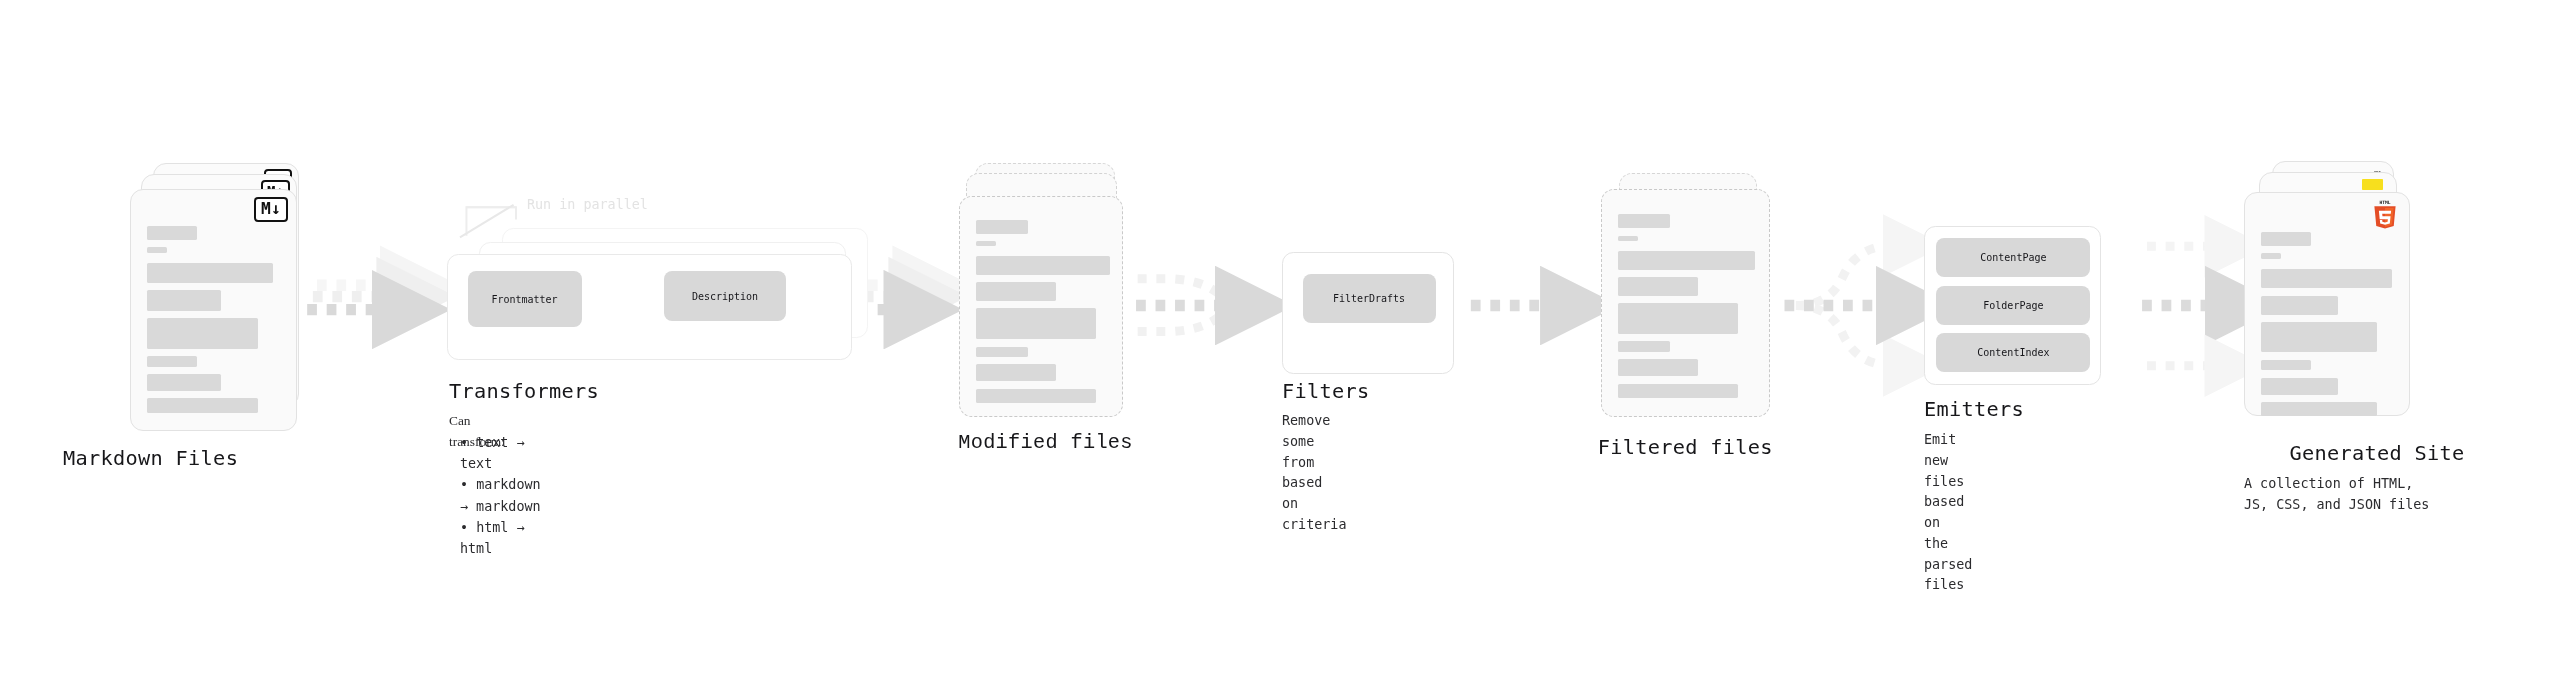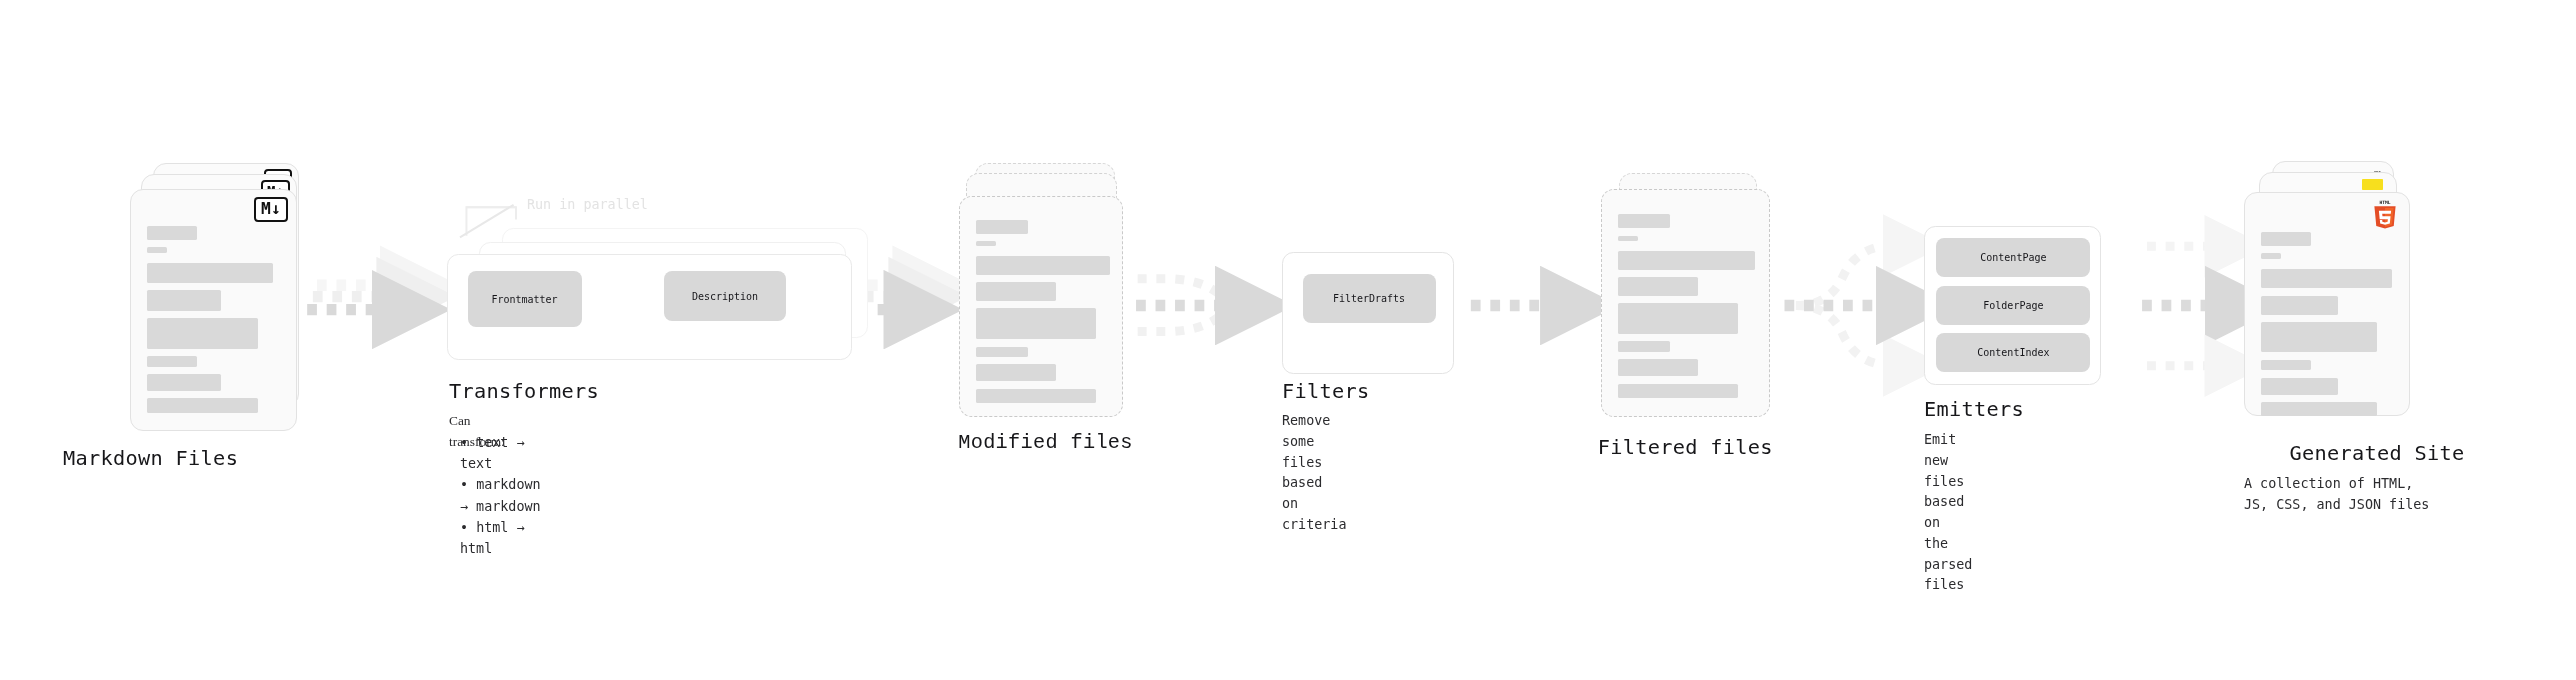--- a/index.html
+++ b/index.html
@@ -249,21 +249,21 @@
       </div>
     </div>
     <div class="title" style="left:-0.8px; top:268px;font-family:Liberation Mono, monospace;">Modified files</div>
   </div>
 
   <div class="node" style="left:0px; top:0px;">
     <div class="stage-box" style="left:1282px; top:252px; width:172px; height:122px;">
       <div class="chip" style="left:19.5px; top:21px; width:133px; height:49px;">FilterDrafts</div>
     </div>
     <div class="title" style="left:1282px; top:379px;">Filters</div>
-    <div class="subtitle" style="left:1282px; top:411px;">Remove some files based
+    <div class="subtitle" style="left:1282px; top:411px;">Remove some from based
 on criteria</div>
   </div>
 
   <div class="node" style="left:1601px; top:163px;">
     <div class="doc-stack" style="width:179px;height:268px;">
       <div class="doc-card dashed" style="left:18px; top:9.8px; width:138px; height:228px; border-color:#d6d6d6;"></div>
       <div class="doc-card dashed" style="left:0px; top:26px; width:169px; height:228px; border-color:#c9c9c9;">
         <div class="doc-body" style="top:24.4px;">
           <div class="bar" style="width:52px;height:14px;"></div>
           <div class="bar" style="width:19.5px;height:5.7px;margin-bottom:9.8px;"></div>

